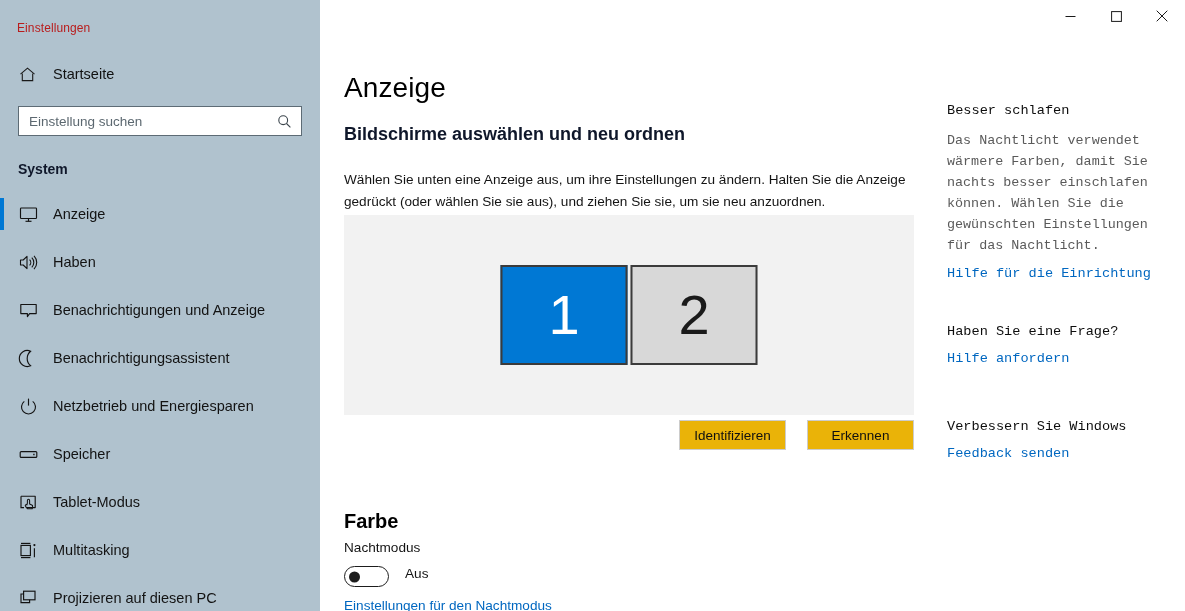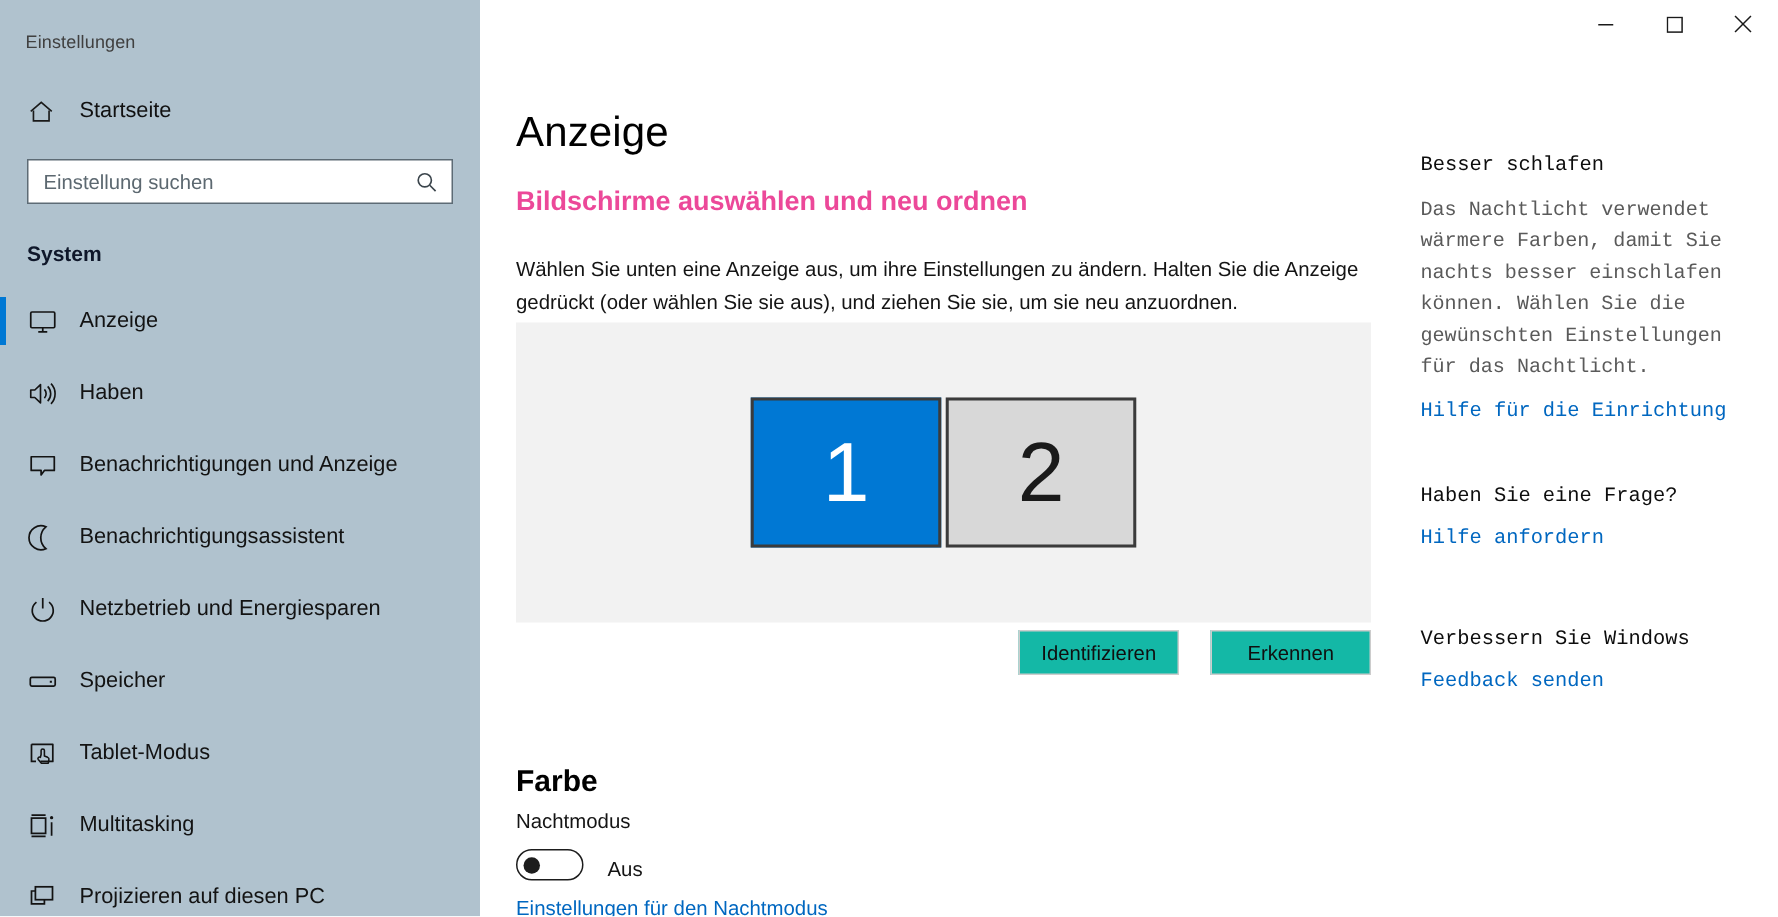--- a/index.html
+++ b/index.html
@@ -30,21 +30,21 @@
     overflow: hidden;
   }
   .titlebar-left {
     height: 32px;
     display: flex;
     align-items: center;
     padding-left: 17px;
   }
   .titlebar-left .app-title {
     font-size: 12px;
-    color: #404040;
+    color: #b91c1c;
     letter-spacing: .1px;
     margin-top: 24px;
   }
 
   .home-row {
     display: flex;
     align-items: center;
     height: 40px;
     margin-top: 22px;
     padding-left: 18px;
@@ -149,21 +149,21 @@
     left: 0; top: 53px;
     font-size: 28px;
     font-weight: normal;
     color: #000;
     letter-spacing: .1px;
   }
   .sub-title {
     position: absolute;
     left: 0; top: 109px;
     font-size: 18px;
-    color: #ec4899;
+    color: #0f172a;
   }
   .desc {
     position: absolute;
     left: 0; top: 155px;
     width: 580px;
     font-size: 13.6px;
     line-height: 22px;
     color: #141414;
   }
 
@@ -201,21 +201,21 @@
     position: absolute;
     left: 0; top: 420px;
     width: 570px;
     display: flex;
     justify-content: flex-end;
     gap: 21px;
   }
   .btn {
     min-width: 107px;
     height: 30px;
-    background: #14b8a6;
+    background: #eab308;
     border: 1px solid #cccccc;
     font-family: "Liberation Sans", sans-serif;
     font-size: 13.5px;
     color: #101010;
     cursor: default;
     padding: 0 12px;
   }
 
   .farbe-title {
     position: absolute;
@@ -226,21 +226,21 @@
   .nacht-label {
     position: absolute;
     left: 0; top: 540px;
     font-size: 13.6px;
     color: #141414;
   }
   .toggle-row {
     position: absolute;
     left: 0; top: 566px;
     display: flex;
-    align-items: flex-end;
+    align-items: flex-start;
   }
   .toggle {
     width: 45px; height: 21px;
     border-radius: 11px;
     border: 1.7px solid #1d1d1d;
     background: #ffffff;
     position: relative;
     cursor: default;
     flex: 0 0 auto;
   }

